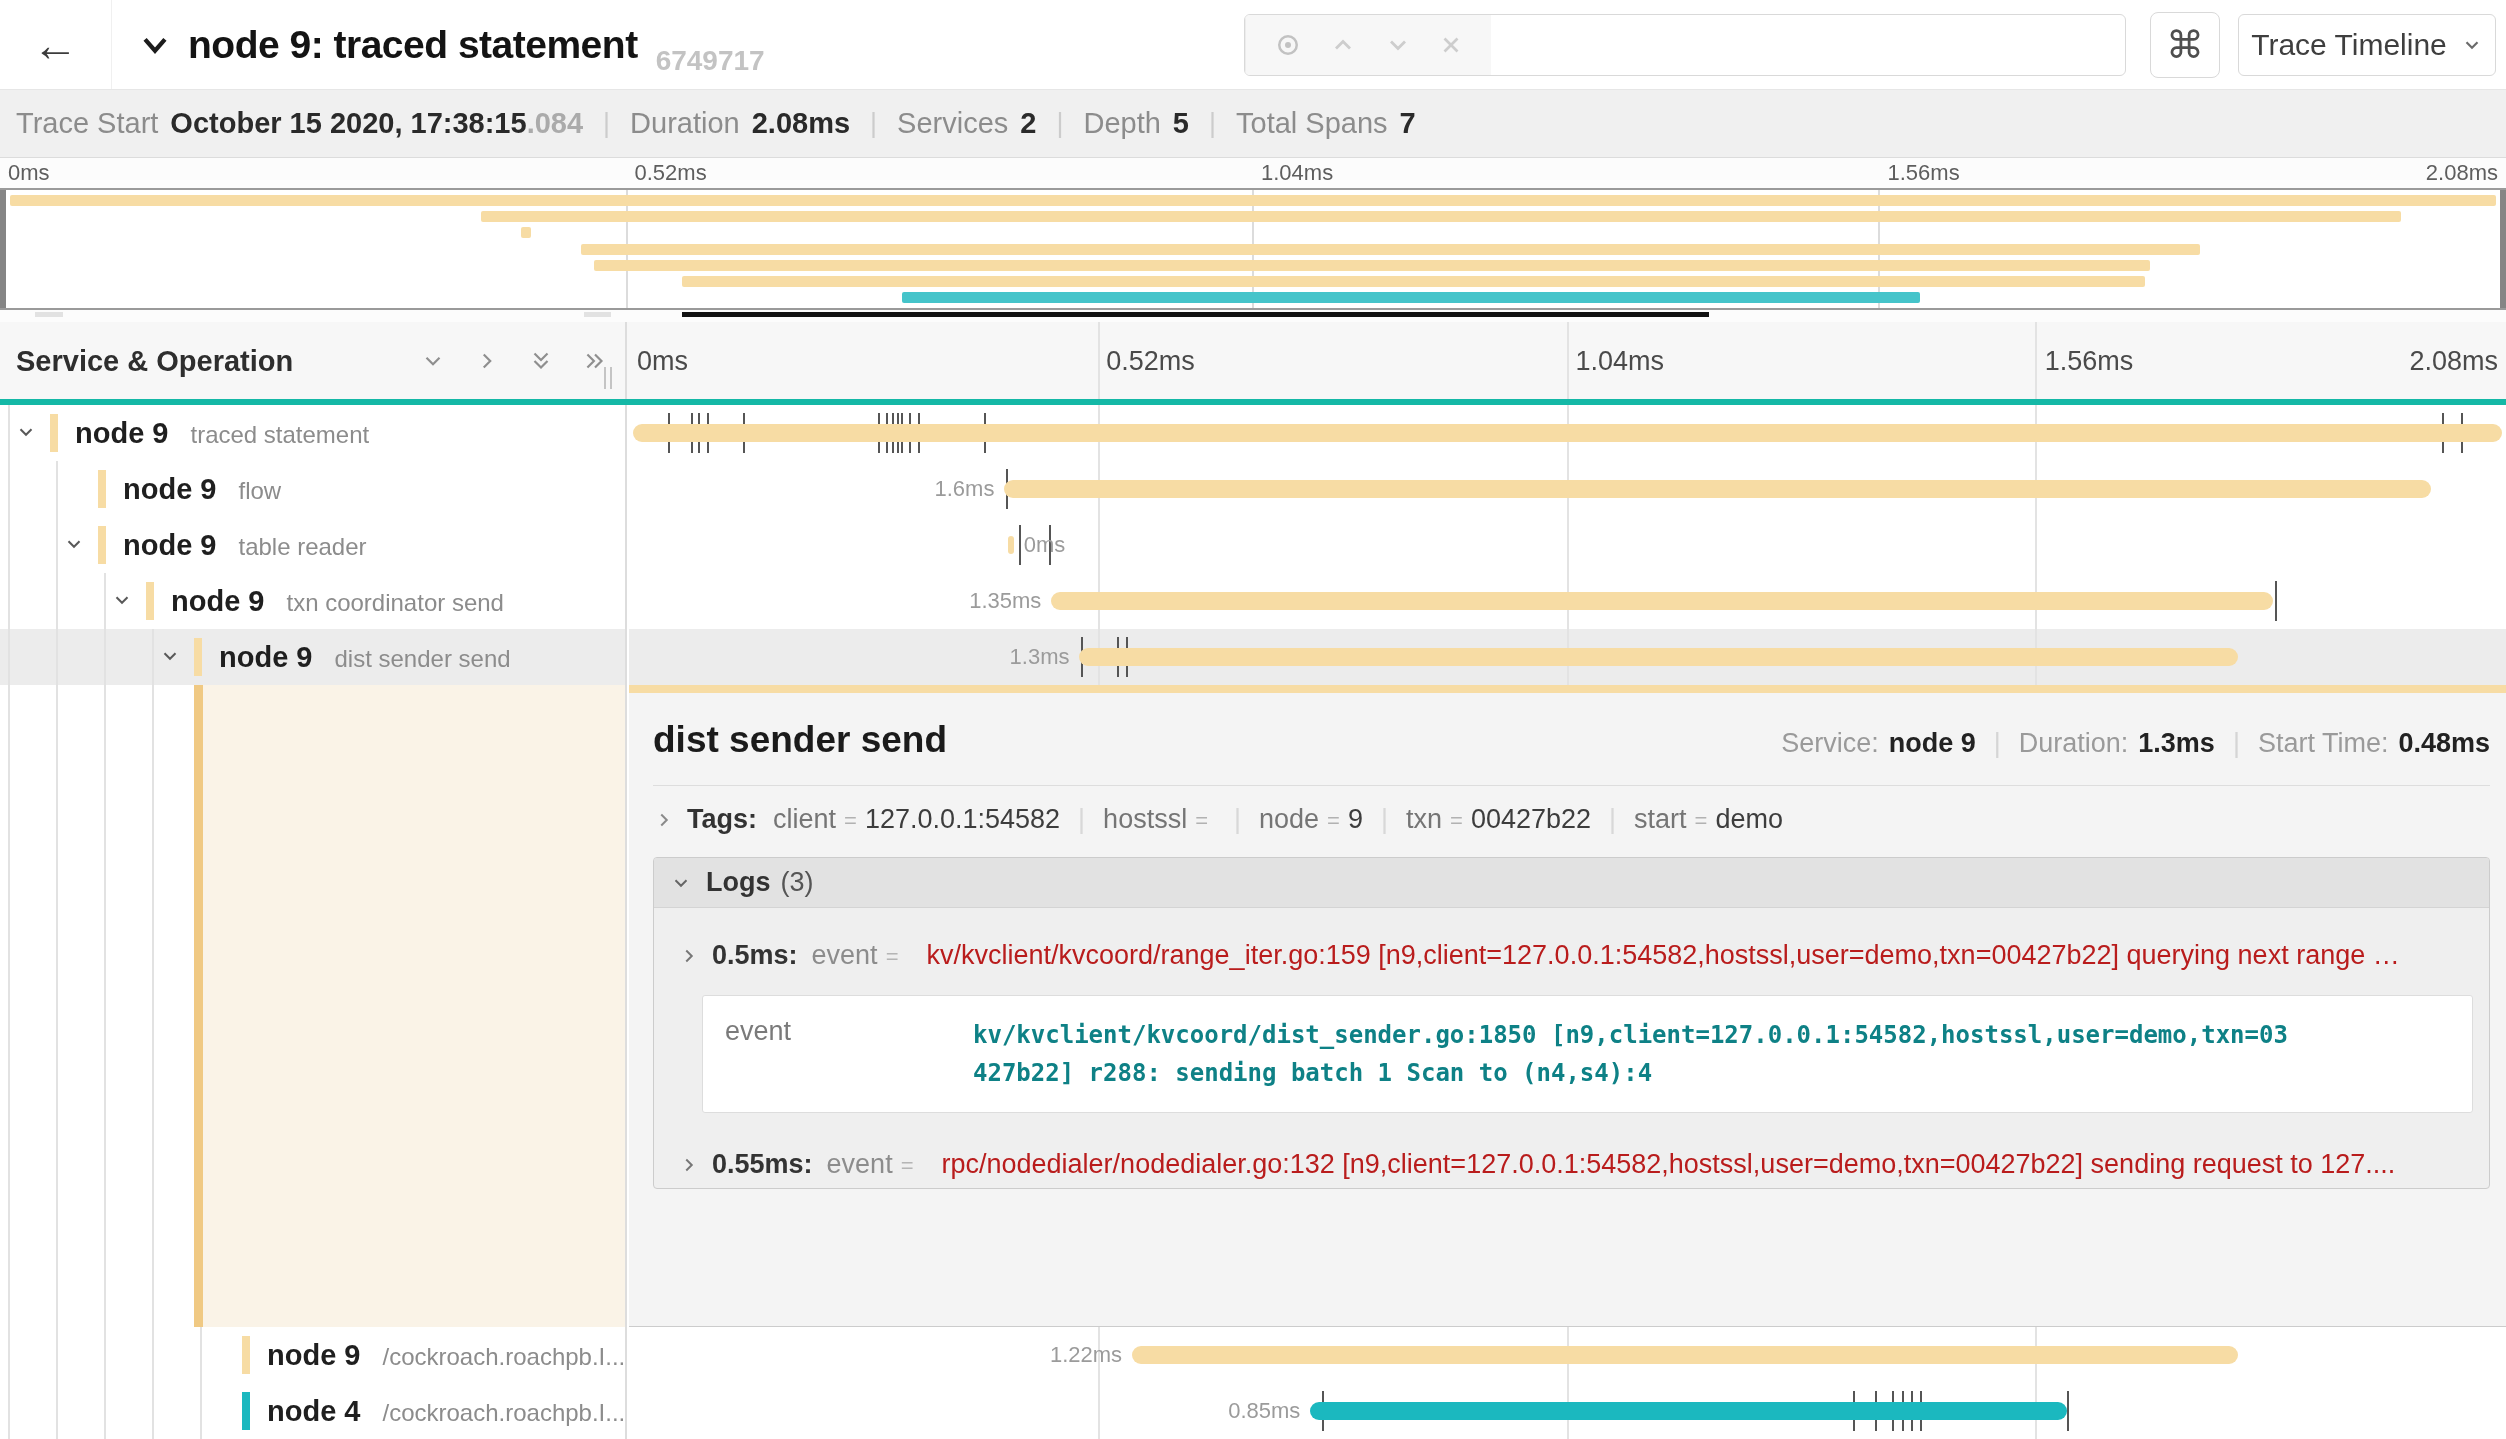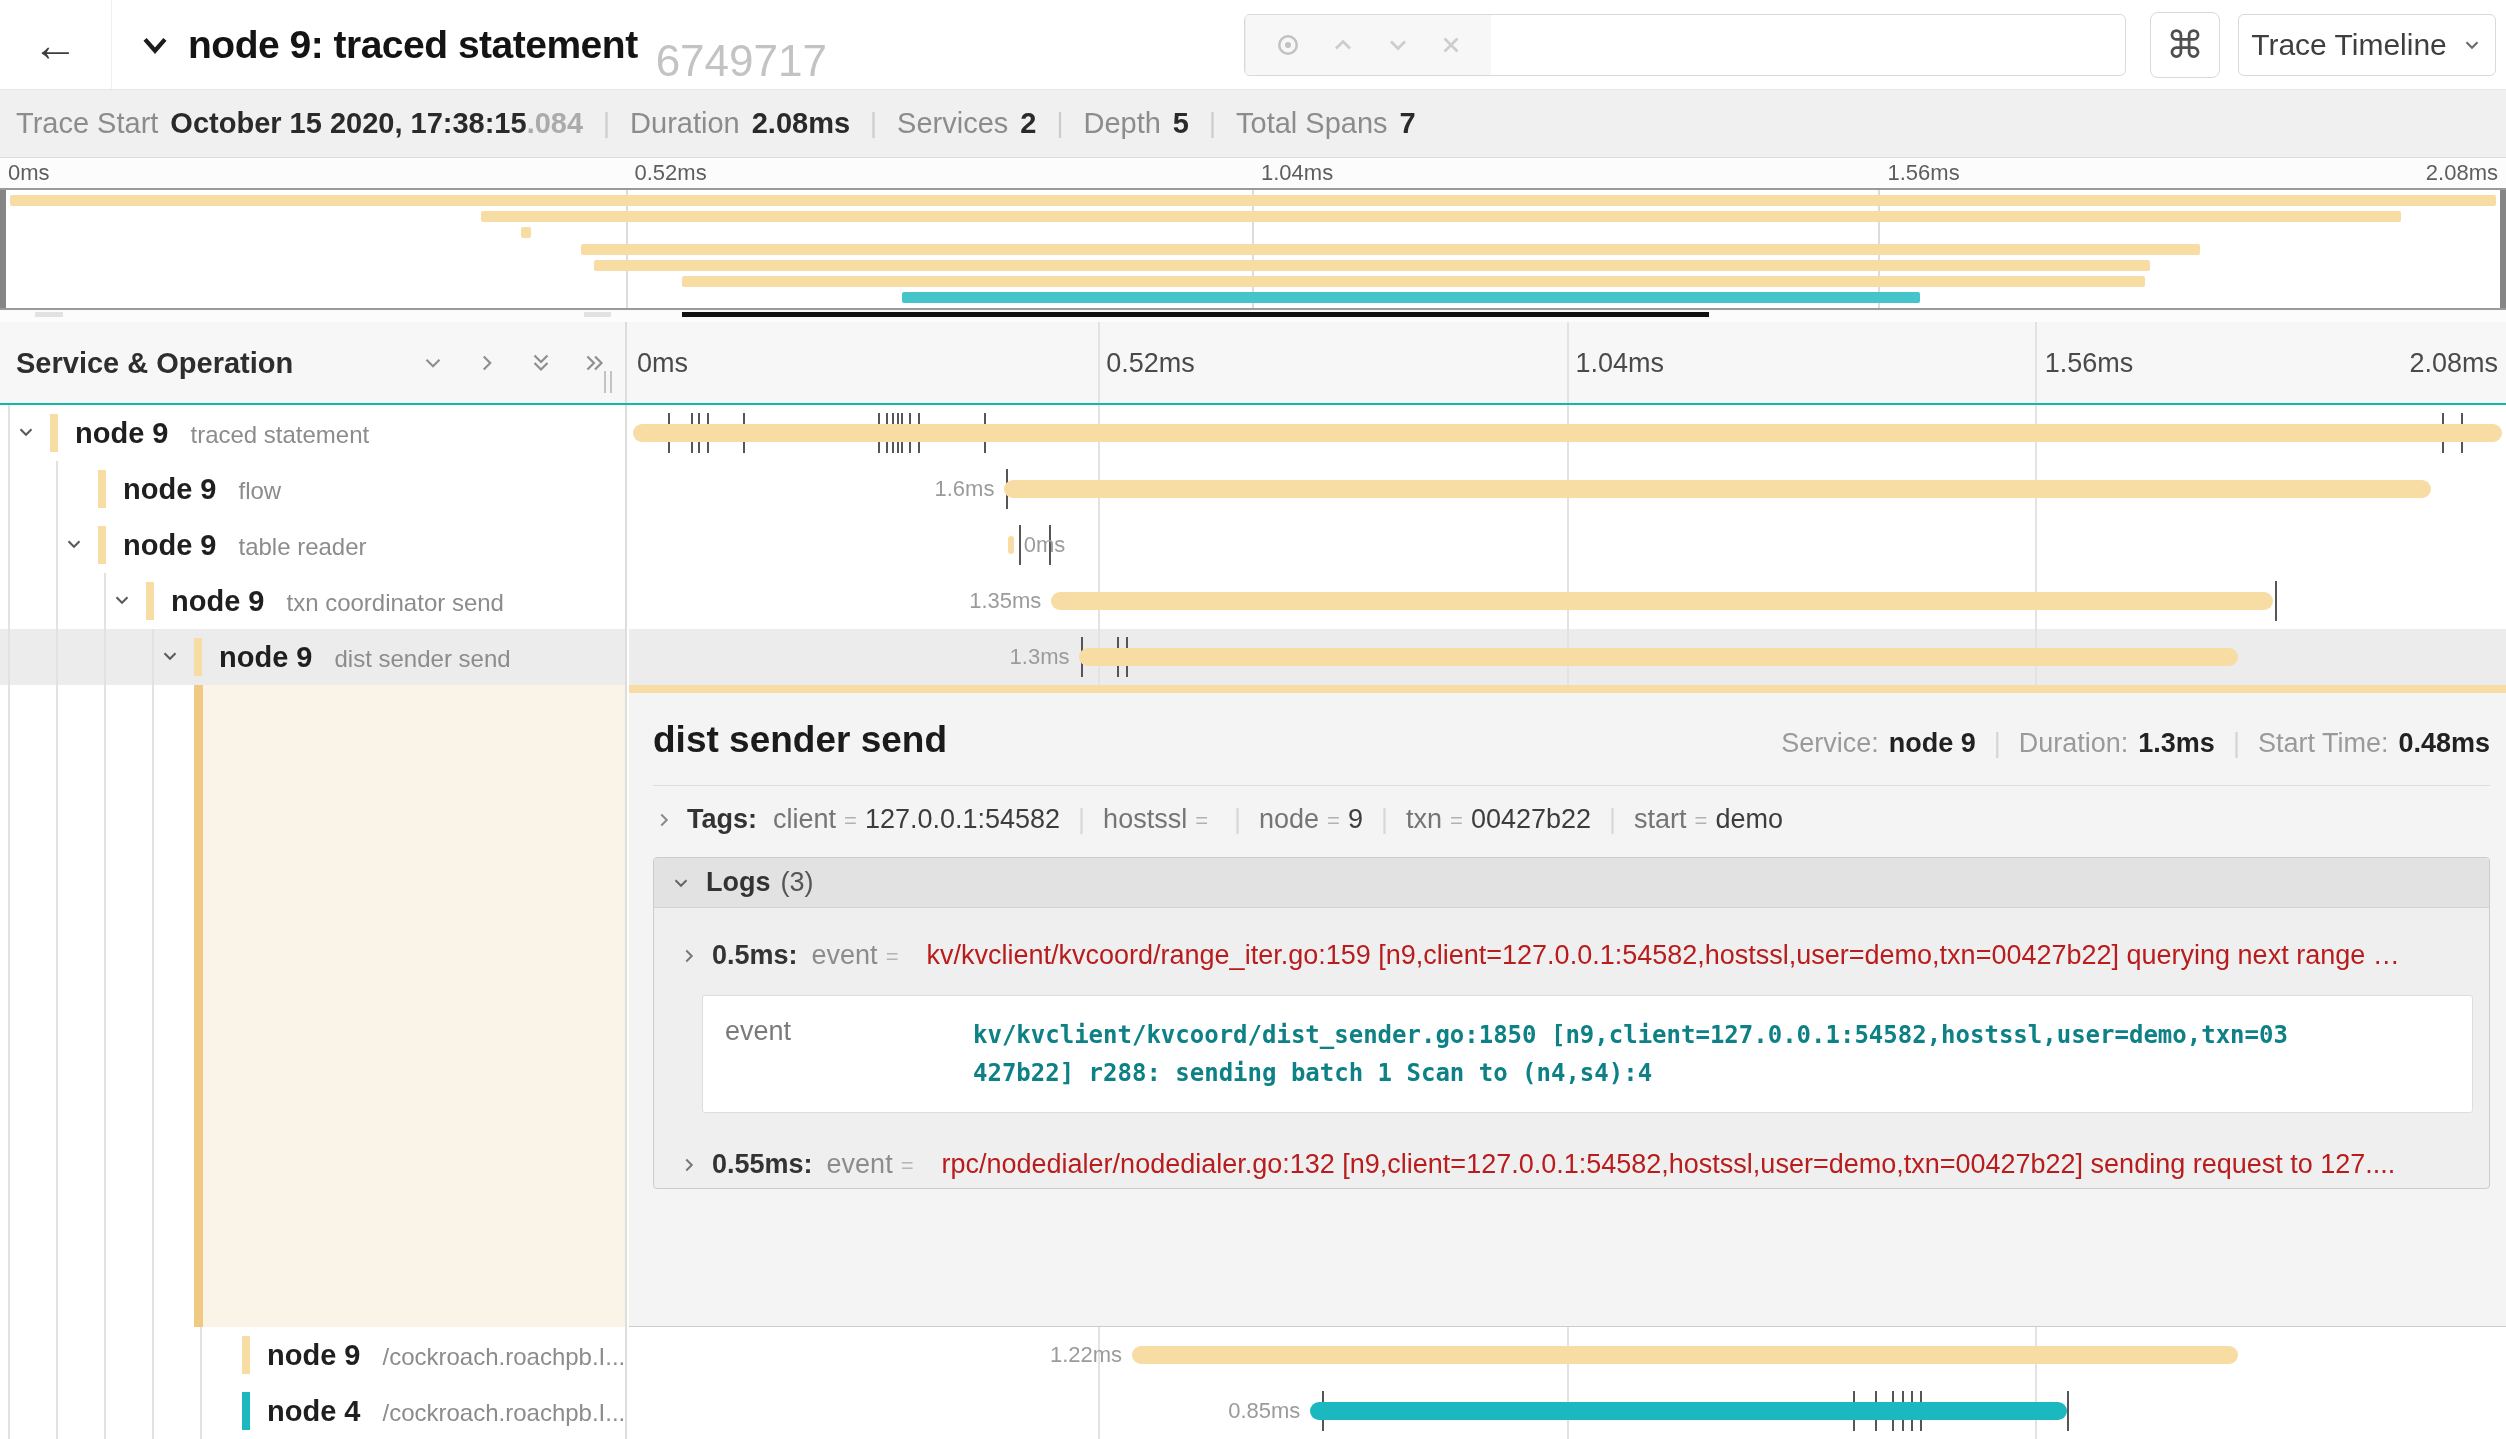--- a/index.html
+++ b/index.html
@@ -8,21 +8,21 @@
 
   
   .topbar { position:absolute; left:0; top:0; width:2506px; height:90px; background:#fff;
     border-bottom:1px solid #e6e6e6; }
   .back-btn { position:absolute; left:0; top:0; width:112px; height:89px; display:flex;
     align-items:center; justify-content:center; font-size:46px; color:#3c3c3c; cursor:pointer;
     border-right:1px solid #f0f0f0; background:#fff; }
   .title-wrap { position:absolute; left:138px; top:0; height:89px; display:flex; align-items:center; }
   .title-chev { width:36px; height:36px; margin-right:14px; display:flex; align-items:center; }
   .trace-title { font-size:39px; font-weight:bold; color:#141414; letter-spacing:-0.5px; }
-  .trace-id { font-size:44px; font-weight:normal; color:#c3c3c3; margin-left:18px;margin-top:32px; }
+  .trace-id { font-size:28px; font-weight:bold; color:#c3c3c3; margin-left:18px;margin-top:32px; }
   .find-wrap { position:absolute; left:1244px; top:14px; width:882px; height:62px;
     border:1px solid #d9d9d9; border-radius:6px; display:flex; overflow:hidden; background:#fff; }
   .find-input { flex:1; border:0; outline:none; padding:0 20px; font-size:28px;
     font-family:"Liberation Sans",sans-serif; color:#444; }
   .find-input::placeholder { color:#c6c6c6; }
   .find-suffix { width:246px; background:#f7f7f7; border-left:1px solid #ececec; display:flex;
     align-items:center; justify-content:space-evenly; color:#cdcdcd; }
   .find-suffix .ficon { display:flex; align-items:center; cursor:pointer; }
   .cmd-btn { position:absolute; left:2150px; top:12px; width:70px; height:66px;
     border:1px solid #d9d9d9; border-radius:8px; display:flex; align-items:center;
@@ -49,21 +49,21 @@
     background-image:linear-gradient(#dcdcdc,#dcdcdc),linear-gradient(#dcdcdc,#dcdcdc),linear-gradient(#dcdcdc,#dcdcdc);
     background-size:2px 100%; background-position:25% 0,50% 0,75% 0; background-repeat:no-repeat; }
   .mm-scrub { position:absolute; top:0; bottom:0; width:6px; background:#858585; }
   .mm-bar { position:absolute; height:11px; border-radius:2px; min-width:4px; }
   .mm-scroll { position:absolute; left:0; top:153px; width:100%; height:8px; }
   .mm-scroll-bar { position:absolute; top:1px; height:5px; background:#111; }
   .mm-handle { position:absolute; top:1px; height:5px; background:#e2e2e2; }
 
   
   .grid-header { position:absolute; left:0; top:322px; width:2506px; height:83px; background:#f7f7f7;
-    border-bottom:2px solid #14b8a6; }
+    border-bottom:6px solid #14b8a6; }
   .gh-left { position:absolute; left:0; top:0; width:627px; height:100%; border-right:2px solid #ddd; }
   .gh-title { position:absolute; left:16px; top:50%; transform:translateY(-50%);
     font-size:29px; font-weight:bold; color:#2e2e2e; }
   .gh-icons { position:absolute; left:420px; top:0; height:100%; display:flex; align-items:center;
     gap:28px; color:#8f8f8f; }
   .gh-icons span { display:flex; cursor:pointer; }
   .gh-grip { position:absolute; left:602px; bottom:10px; width:12px; height:22px; cursor:col-resize; }
   .gh-grip i { position:absolute; top:0; bottom:0; width:2px; background:#c4c4c4; }
   .gh-right { position:absolute; left:629px; right:0; top:0; bottom:0; font-size:27px; color:#4a4a4a; }
   .gh-tick { position:absolute; top:50%; transform:translateY(-50%); }

